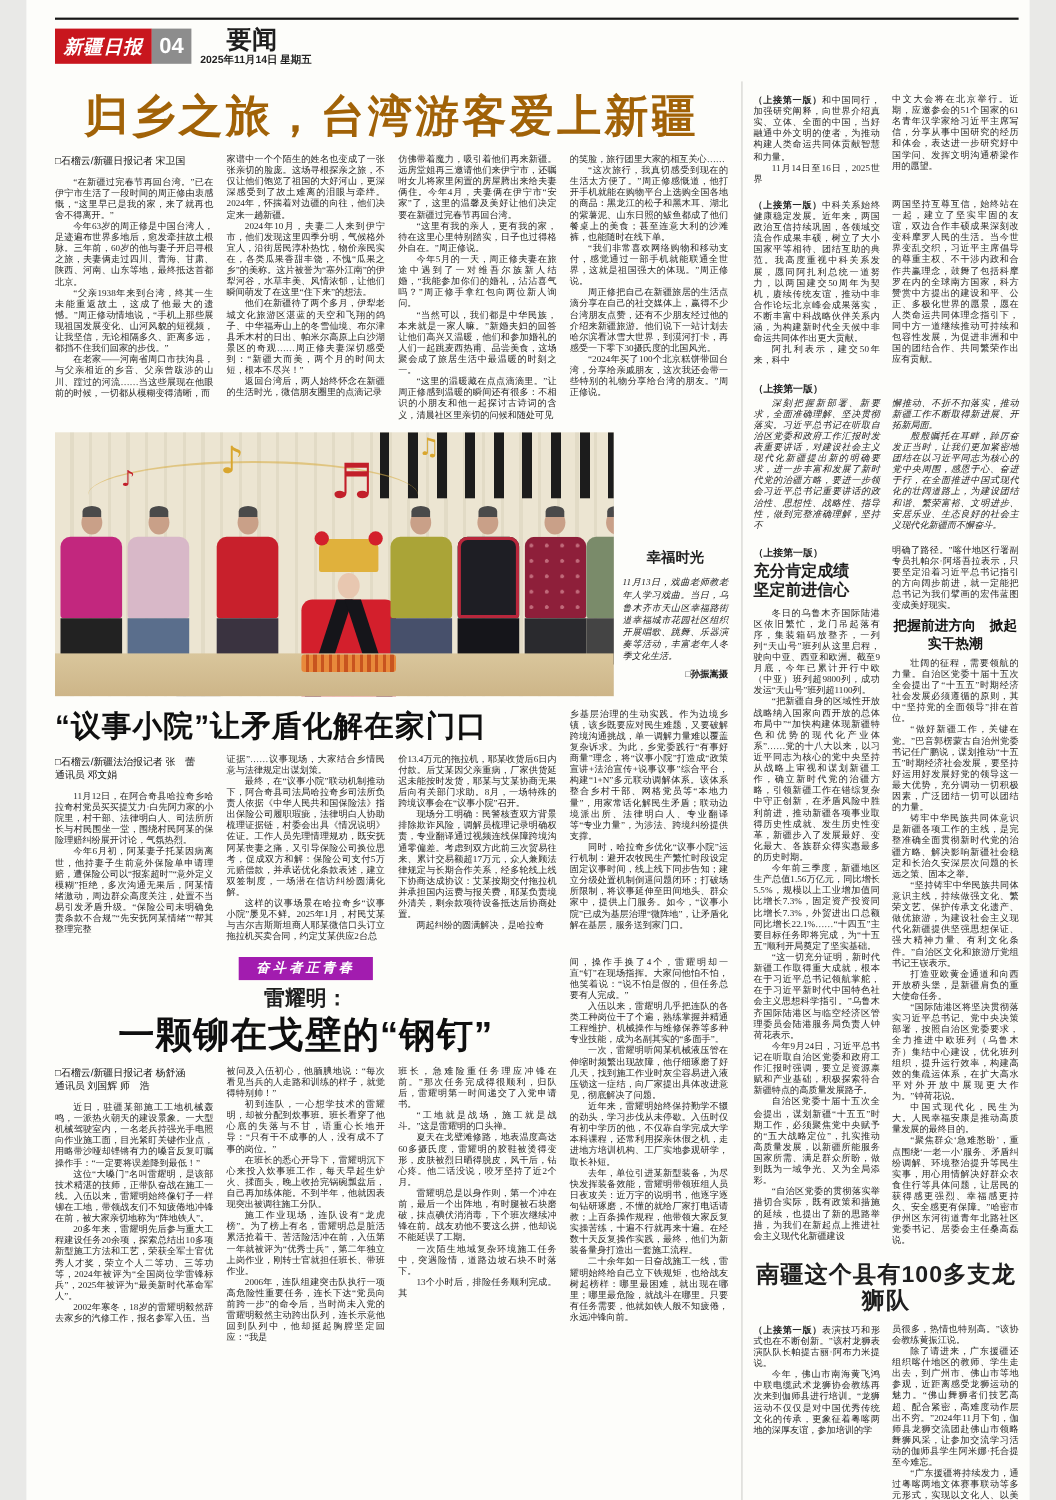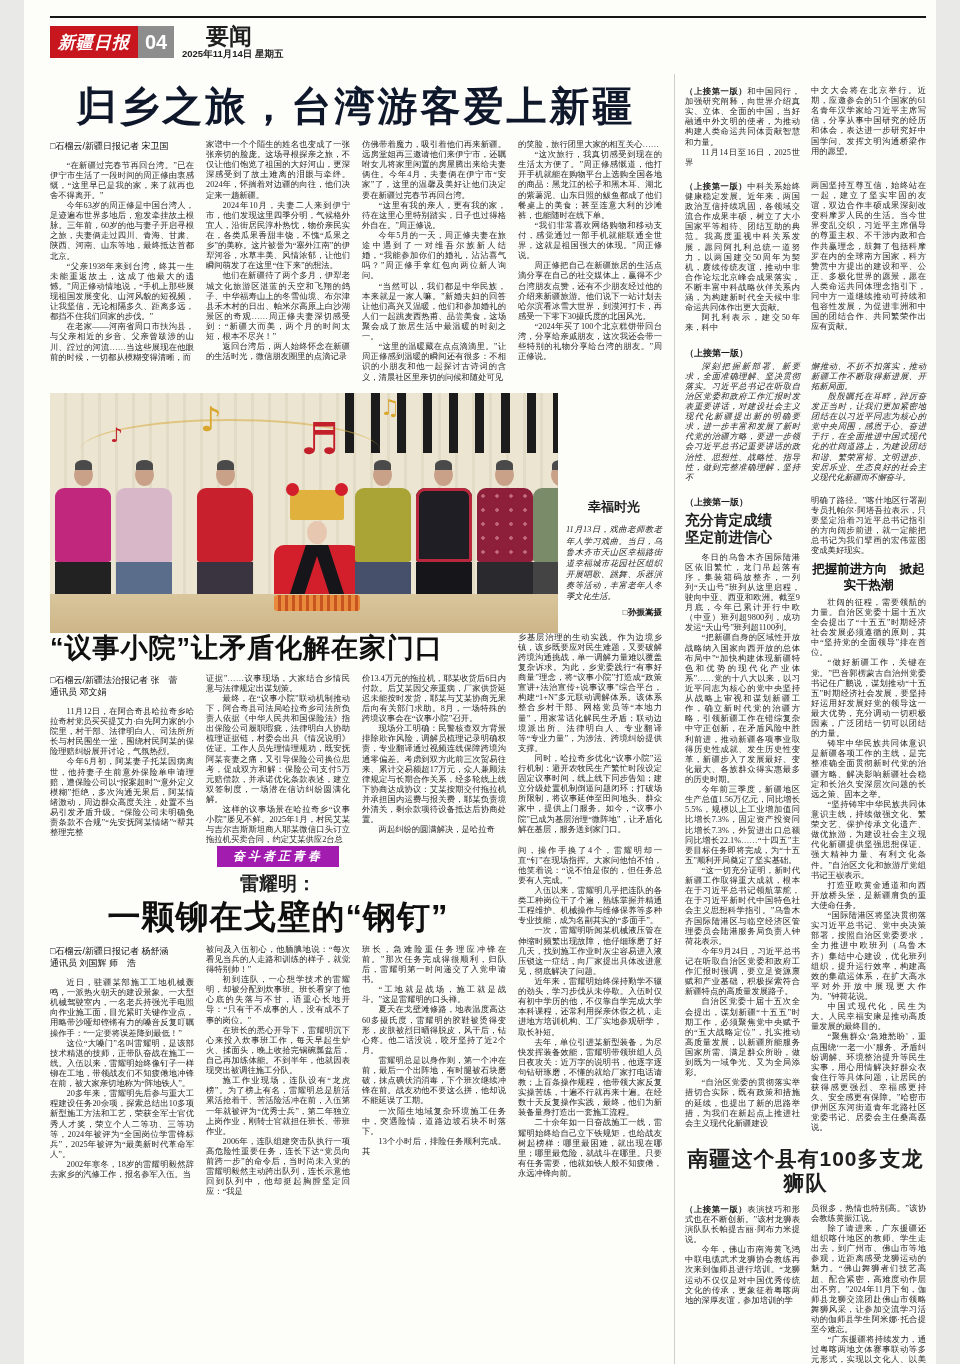--- a/index.html
+++ b/index.html
@@ -24,21 +24,21 @@
   
   .plist p.para{margin:0;font-size:8.3px;line-height:1.22;text-align:justify;text-indent:2em;color:#272727;}
   .plist p.noind{text-indent:0;}
   .plist p.subhead{font-family:"Liberation Sans","DejaVu Sans",sans-serif;font-weight:900;font-size:12.5px;
         text-indent:0;text-align:center;line-height:1.25;margin:6px 0 4px;color:#111;}
   .plist p.para b{font-weight:bold;font-family:"Liberation Sans","DejaVu Sans",sans-serif;}
   .byline{font-family:"Liberation Sans","DejaVu Sans",sans-serif;font-weight:normal;font-size:9px;line-height:1.4;
         margin-bottom:8px;color:#111;}
   
   .lead-title{font-family:"Liberation Sans","DejaVu Sans",sans-serif;font-weight:900;font-size:40px;
-        letter-spacing:3px;text-align:center;margin:10px 0 12px;line-height:1.1;color:#0f172a;}
+        letter-spacing:3px;text-align:center;margin:10px 0 12px;line-height:1.1;color:#a16207;}
   .cols4{display:flex;gap:12px;}
   .cols4 .col{flex:1;min-width:0;}
   
   .photo-block{display:flex;gap:8px;height:240px;margin-top:10px;}
   .photo{position:relative;flex:1;overflow:hidden;
         background:repeating-linear-gradient(90deg,#ece5d2 0 14px,#e2dbc6 14px 17px);}
   .ph-floor{position:absolute;left:0;right:0;bottom:0;height:16%;
         background:linear-gradient(#d9c69c,#cdb588);}
   .ph-bars{position:absolute;top:0;right:0;width:42%;height:60px;
         background:repeating-linear-gradient(90deg,#1c1c1c 0 9px,rgba(0,0,0,0) 9px 26px);}
@@ -65,21 +65,21 @@
   .cbody:after{right:12px;transform:rotate(-18deg);}
   .fringe{height:16px;margin-top:-58px;position:relative;z-index:2;
         background:repeating-linear-gradient(90deg,#e8893b 0 4px,#c8541f 4px 7px);border-radius:3px;}
   .stand{position:absolute;bottom:2%;width:40px;height:24px;background:#1d1d1f;transform:skewX(-8deg);}
   .s1{left:4%;} .s2{left:22%;bottom:0;} .s3{left:58%;height:18px;}
   .caption{width:96px;flex:none;display:flex;flex-direction:column;justify-content:flex-end;padding-bottom:14px;}
   .cap-title{font-family:"Liberation Sans","DejaVu Sans",sans-serif;font-weight:900;font-size:13px;text-align:center;margin-bottom:8px;}
   .cap-text{font-size:8.3px;line-height:1.35;text-align:justify;font-style:italic;color:#222;}
   .cap-credit{font-family:"Liberation Sans","DejaVu Sans",sans-serif;font-weight:bold;font-size:8.5px;text-align:right;margin-top:4px;}
   
-  .sect-grid{display:grid;grid-template-columns:repeat(4,1fr);grid-template-rows:auto 1fr;column-gap:12px;}
+  .sect-grid{display:grid;grid-template-columns:repeat(4,1fr);grid-template-rows:auto 1fr;column-gap:12px;margin-top:12px;}
   .sect-head{grid-area:1/1/2/4;}
   .gA{grid-area:2/1/3/2;} .gB{grid-area:2/2/3/3;} .gC{grid-area:2/3/3/4;} .gD{grid-area:1/4/3/5;}
   .yishi-title{font-family:"Liberation Sans","DejaVu Sans",sans-serif;font-weight:900;font-size:27px;
         letter-spacing:1px;margin:0 0 10px;line-height:1.15;color:#0f0f0f;}
   .badge-row{text-align:center;margin:0 0 4px;}
   .badge{display:inline-block;background:#a21caf;color:#fff;font-family:"DejaVu Serif",serif;
         font-style:italic;font-weight:bold;font-size:12px;letter-spacing:3px;padding:2px 16px;}
   .kicker{font-family:"Liberation Sans","DejaVu Sans",sans-serif;font-weight:900;font-size:19px;text-align:center;margin:2px 0;}
   .steel-title{font-family:"Liberation Sans","DejaVu Sans",sans-serif;font-weight:900;font-size:33px;
         letter-spacing:1px;text-align:center;margin:0 0 10px;line-height:1.1;color:#0f0f0f;}

